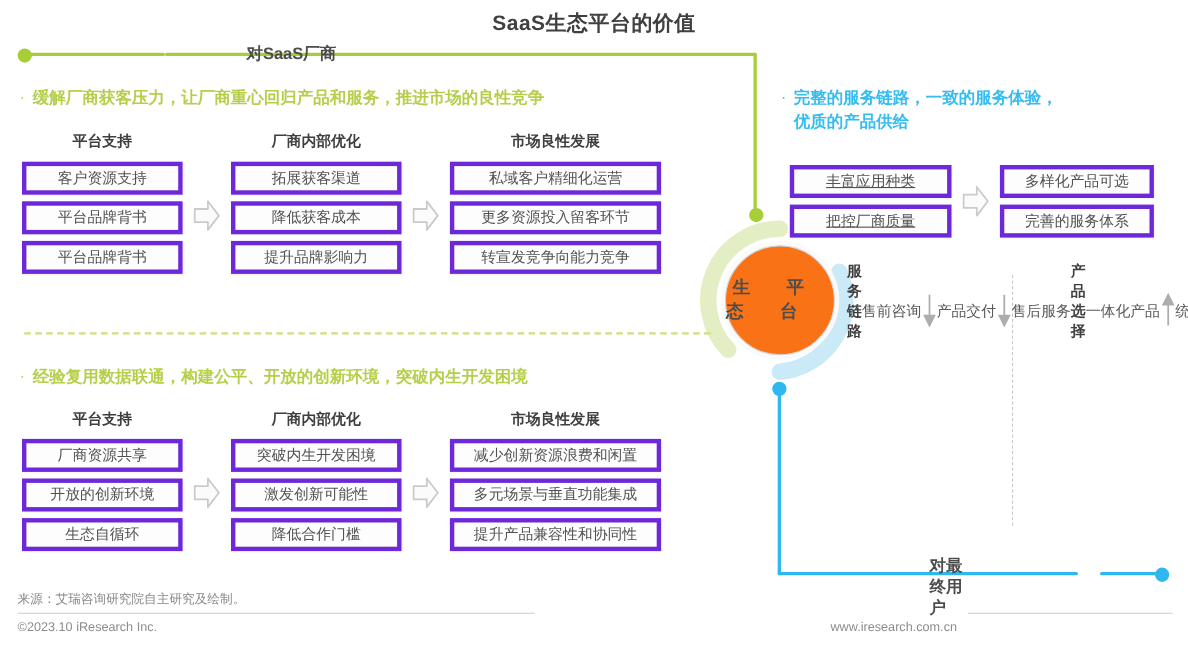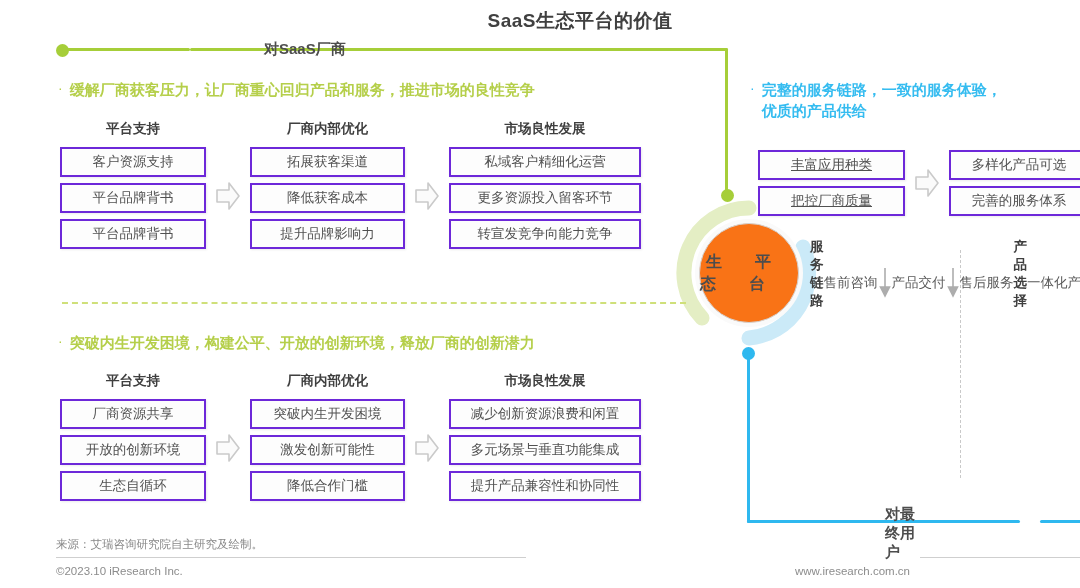--- a/index.html
+++ b/index.html
@@ -2,21 +2,21 @@
 <html><head>
 <meta charset="utf-8">
 <style>
   * { box-sizing: border-box; margin: 0; padding: 0; }
   html, body {
     width: 1080px; height: 588px;
     background: #ffffff;
     font-family: "Liberation Sans", "DejaVu Sans", sans-serif;
     overflow: hidden;
   }
-  #page { position: relative; width: 884px; height: 588px; background: #fff; margin-left: 40px; }
+  #page { position: relative; width: 884px; height: 588px; background: #fff; }
 
   
   .main-title {
     position: absolute; left: 0; top: 8px; width: 1080px;
     text-align: center;
     font-size: 19px; font-weight: bold; color: #404040;
     letter-spacing: .5px;
   }
 
   
@@ -80,21 +80,21 @@
   #flow-1 { left: 20px; top: 120px; }
   #flow-2 { left: 20px; top: 372px; }
   #flow-3 { left: 718px; top: 150px; }
 
   .col { display: flex; flex-direction: column; align-items: center; }
   .col-title {
     font-size: 13.5px; font-weight: bold; color: #3f3f3f;
     margin-bottom: 9px; white-space: nowrap;
   }
   .cell {
-    border: 2px solid #6d28d9;
+    border: 4px solid #6d28d9;
     background: #fdfdfd;
     color: #515151;
     font-size: 13.5px;
     height: 30px;
     margin-bottom: 6px;
     display: flex; align-items: center; justify-content: center;
     white-space: nowrap;
     box-shadow: 1px 1px 2px rgba(0,0,0,.08);
     padding: 0 10px;
   }
@@ -195,21 +195,21 @@
       <div class="cell">私域客户精细化运营</div>
       <div class="cell">更多资源投入留客环节</div>
       <div class="cell">转宣发竞争向能力竞争</div>
     </div>
   </div>
 
   <div id="dash-sep"></div>
 
   <div class="bullet-row" id="bullet-2">
     <span class="bullet-dot green-txt">·</span>
-    <span class="bullet-text green-txt">突破内生开发困境，构建公平、开放的创新环境，释放厂商的创新潜力</span>
+    <span class="bullet-text green-txt">经验复用数据联通，构建公平、开放的创新环境，突破内生开发困境</span>
   </div>
 
   <div class="flow" id="flow-2">
     <div class="col w-a">
       <div class="col-title">平台支持</div>
       <div class="cell">厂商资源共享</div>
       <div class="cell">开放的创新环境</div>
       <div class="cell">生态自循环</div>
     </div>
     <div class="arrow-gap">

